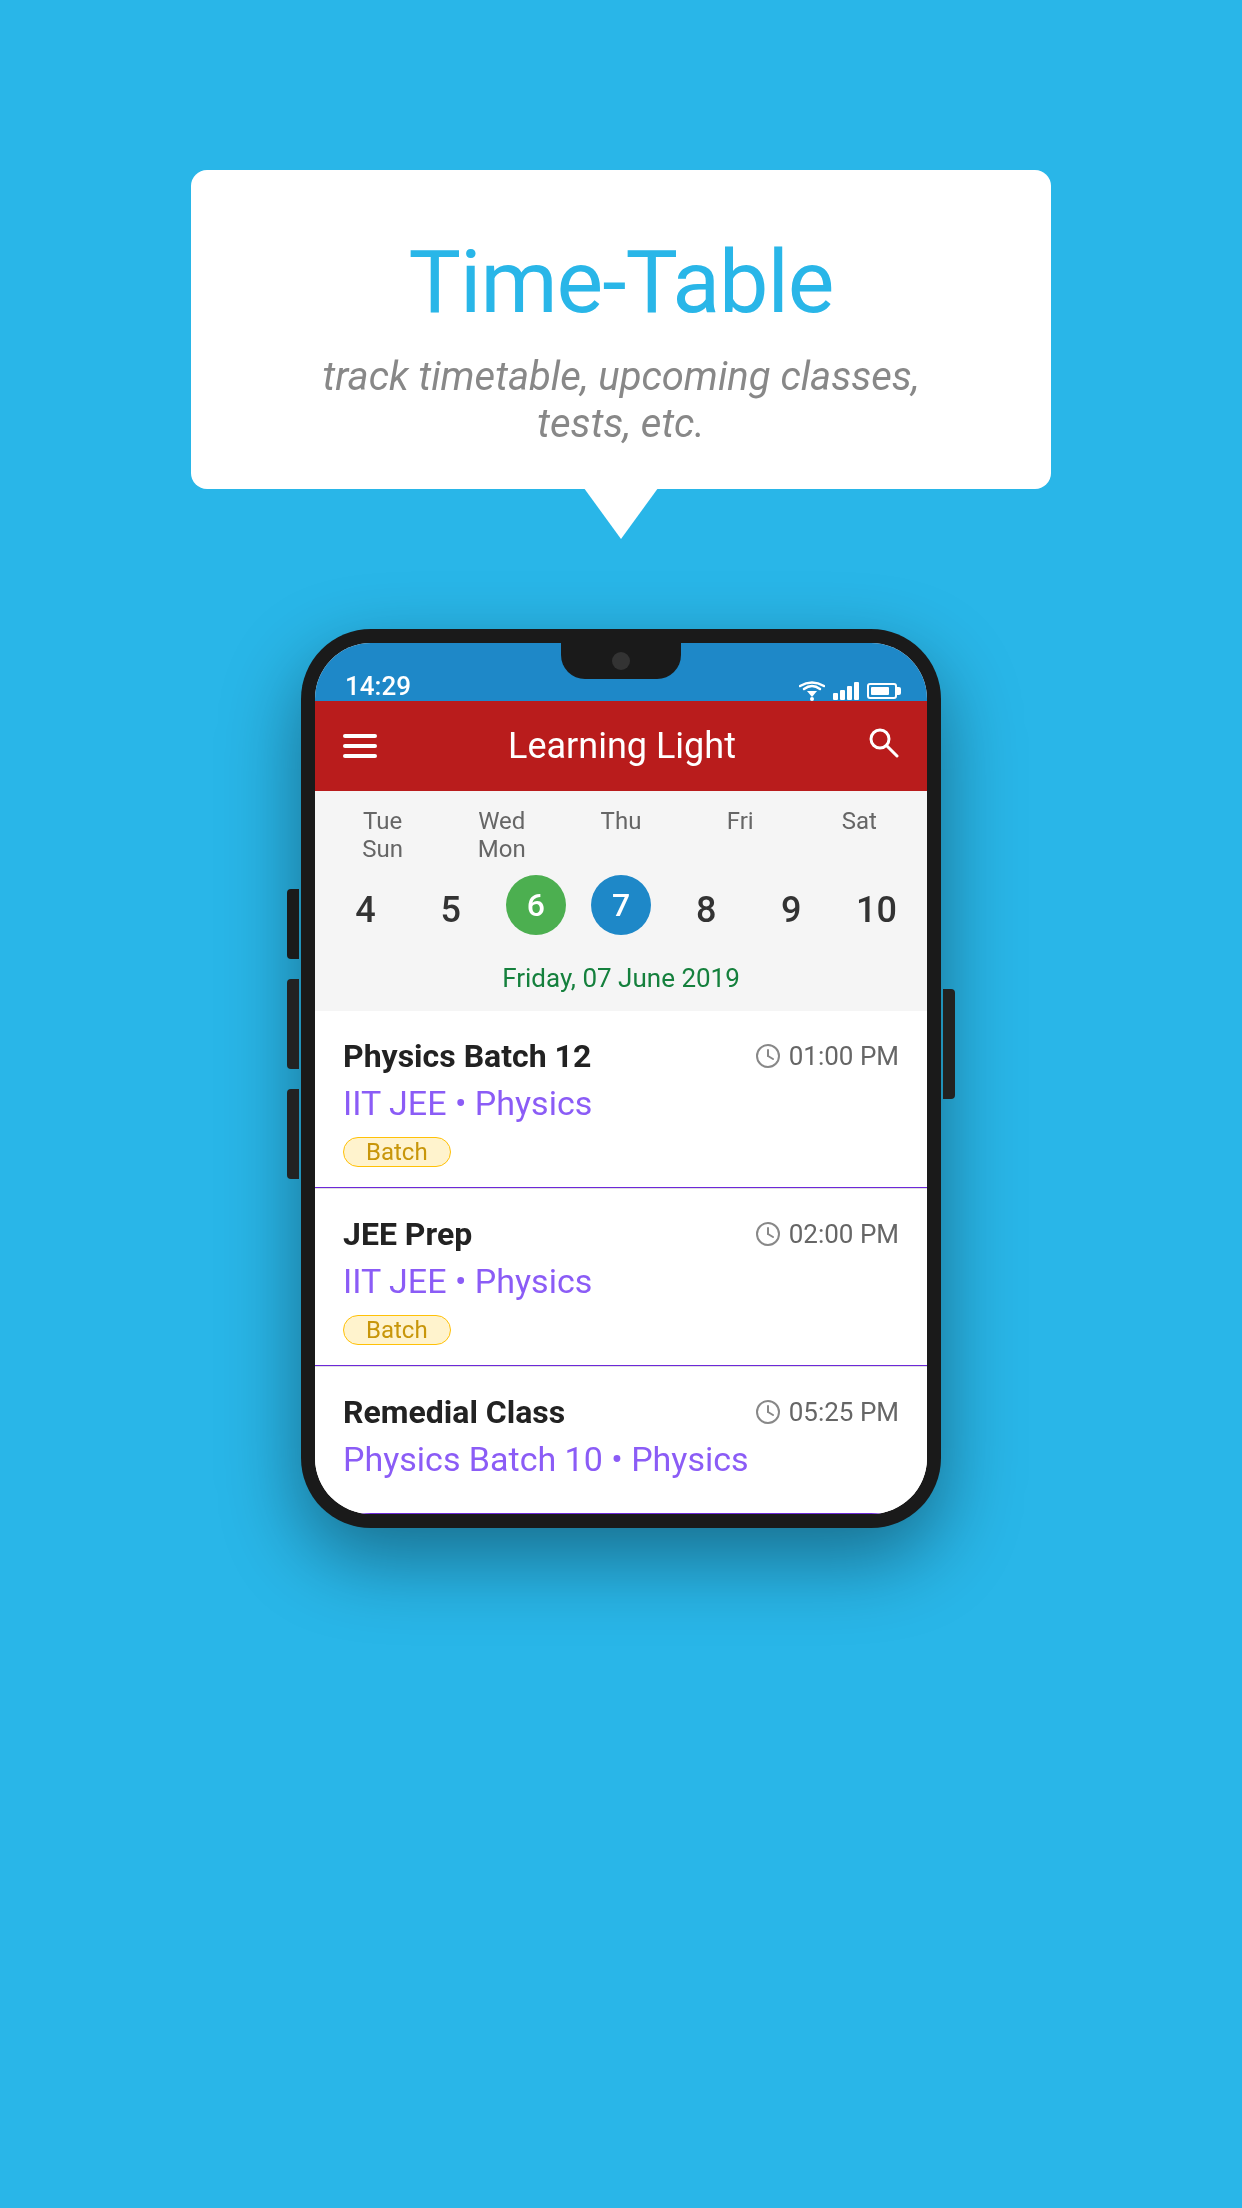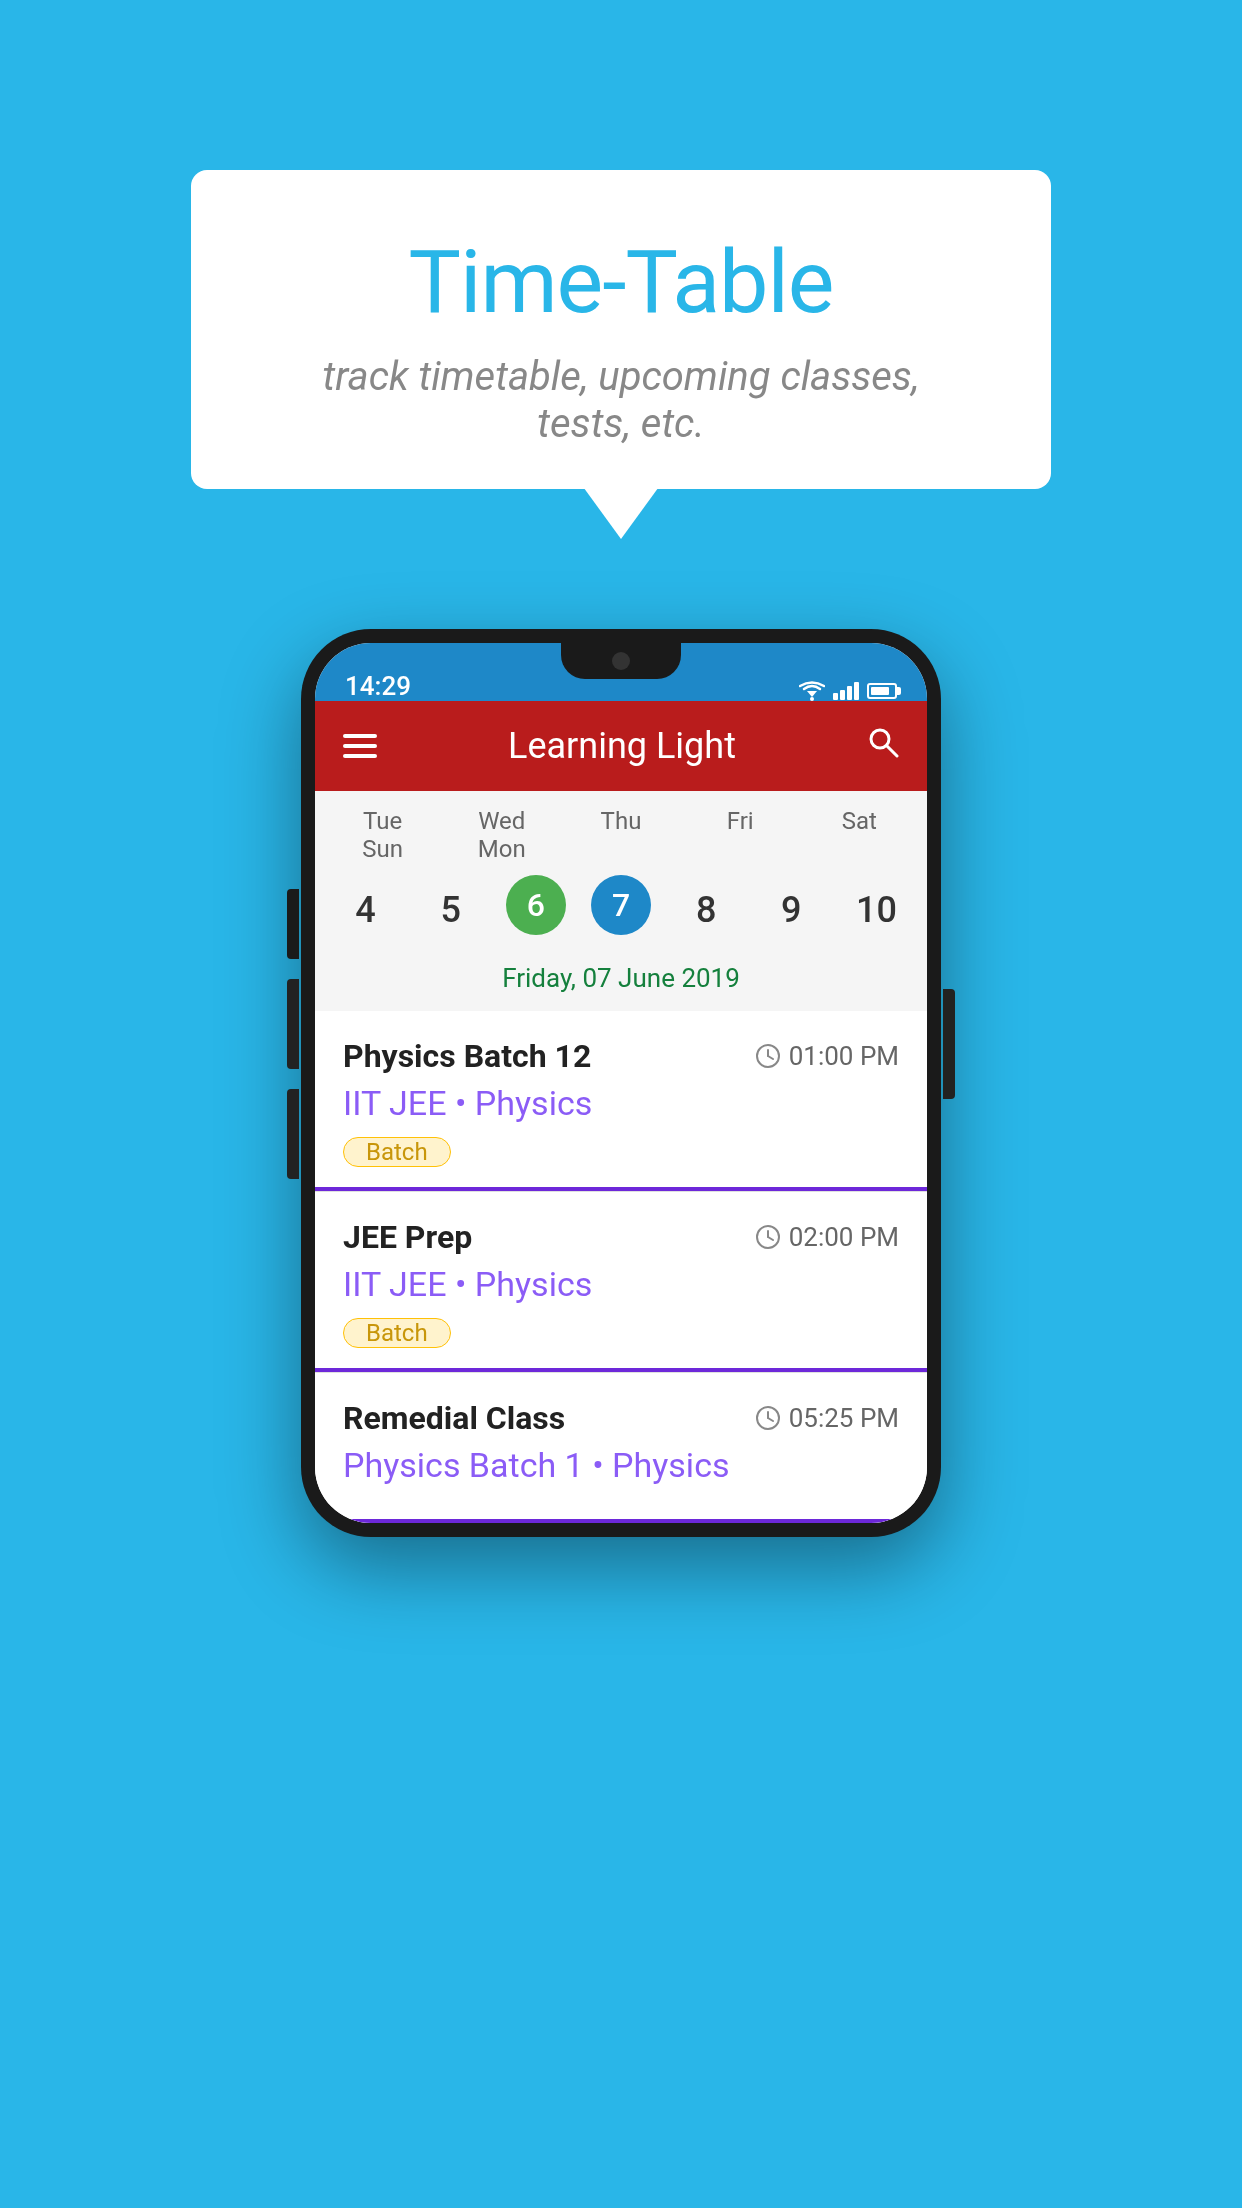--- a/index.html
+++ b/index.html
@@ -253,21 +253,21 @@
       padding: 4px 0 18px;
     }
 
     
     .schedule-list {
       background: white;
     }
 
     .schedule-item {
       padding: 26px 28px 20px;
-      border-bottom: 4px solid #6d28d9;
+      border-bottom: 1px solid #6d28d9;
     }
 
     .schedule-item-header {
       display: flex;
       justify-content: space-between;
       align-items: center;
       margin-bottom: 8px;
     }
 
     .schedule-item-title {
@@ -490,19 +490,19 @@
             <span class="schedule-item-title">Remedial Class</span>
             <span class="schedule-item-time">
               <svg class="clock-icon" width="26" height="26" viewBox="0 0 26 26">
                 <circle cx="13" cy="13" r="11" fill="none" stroke="#888" stroke-width="2"></circle>
                 <line x1="13" y1="7" x2="13" y2="13" stroke="#888" stroke-width="2" stroke-linecap="round"></line>
                 <line x1="13" y1="13" x2="18" y2="16" stroke="#888" stroke-width="2" stroke-linecap="round"></line>
               </svg>
               05:25 PM
             </span>
           </div>
-          <div class="schedule-item-sub">Physics Batch 1 • Physics</div>
+          <div class="schedule-item-sub">Physics Batch 10 • Physics</div>
         </div>
 
       </div>
     </div>
   </div>
 </div>
 
 </body></html>

